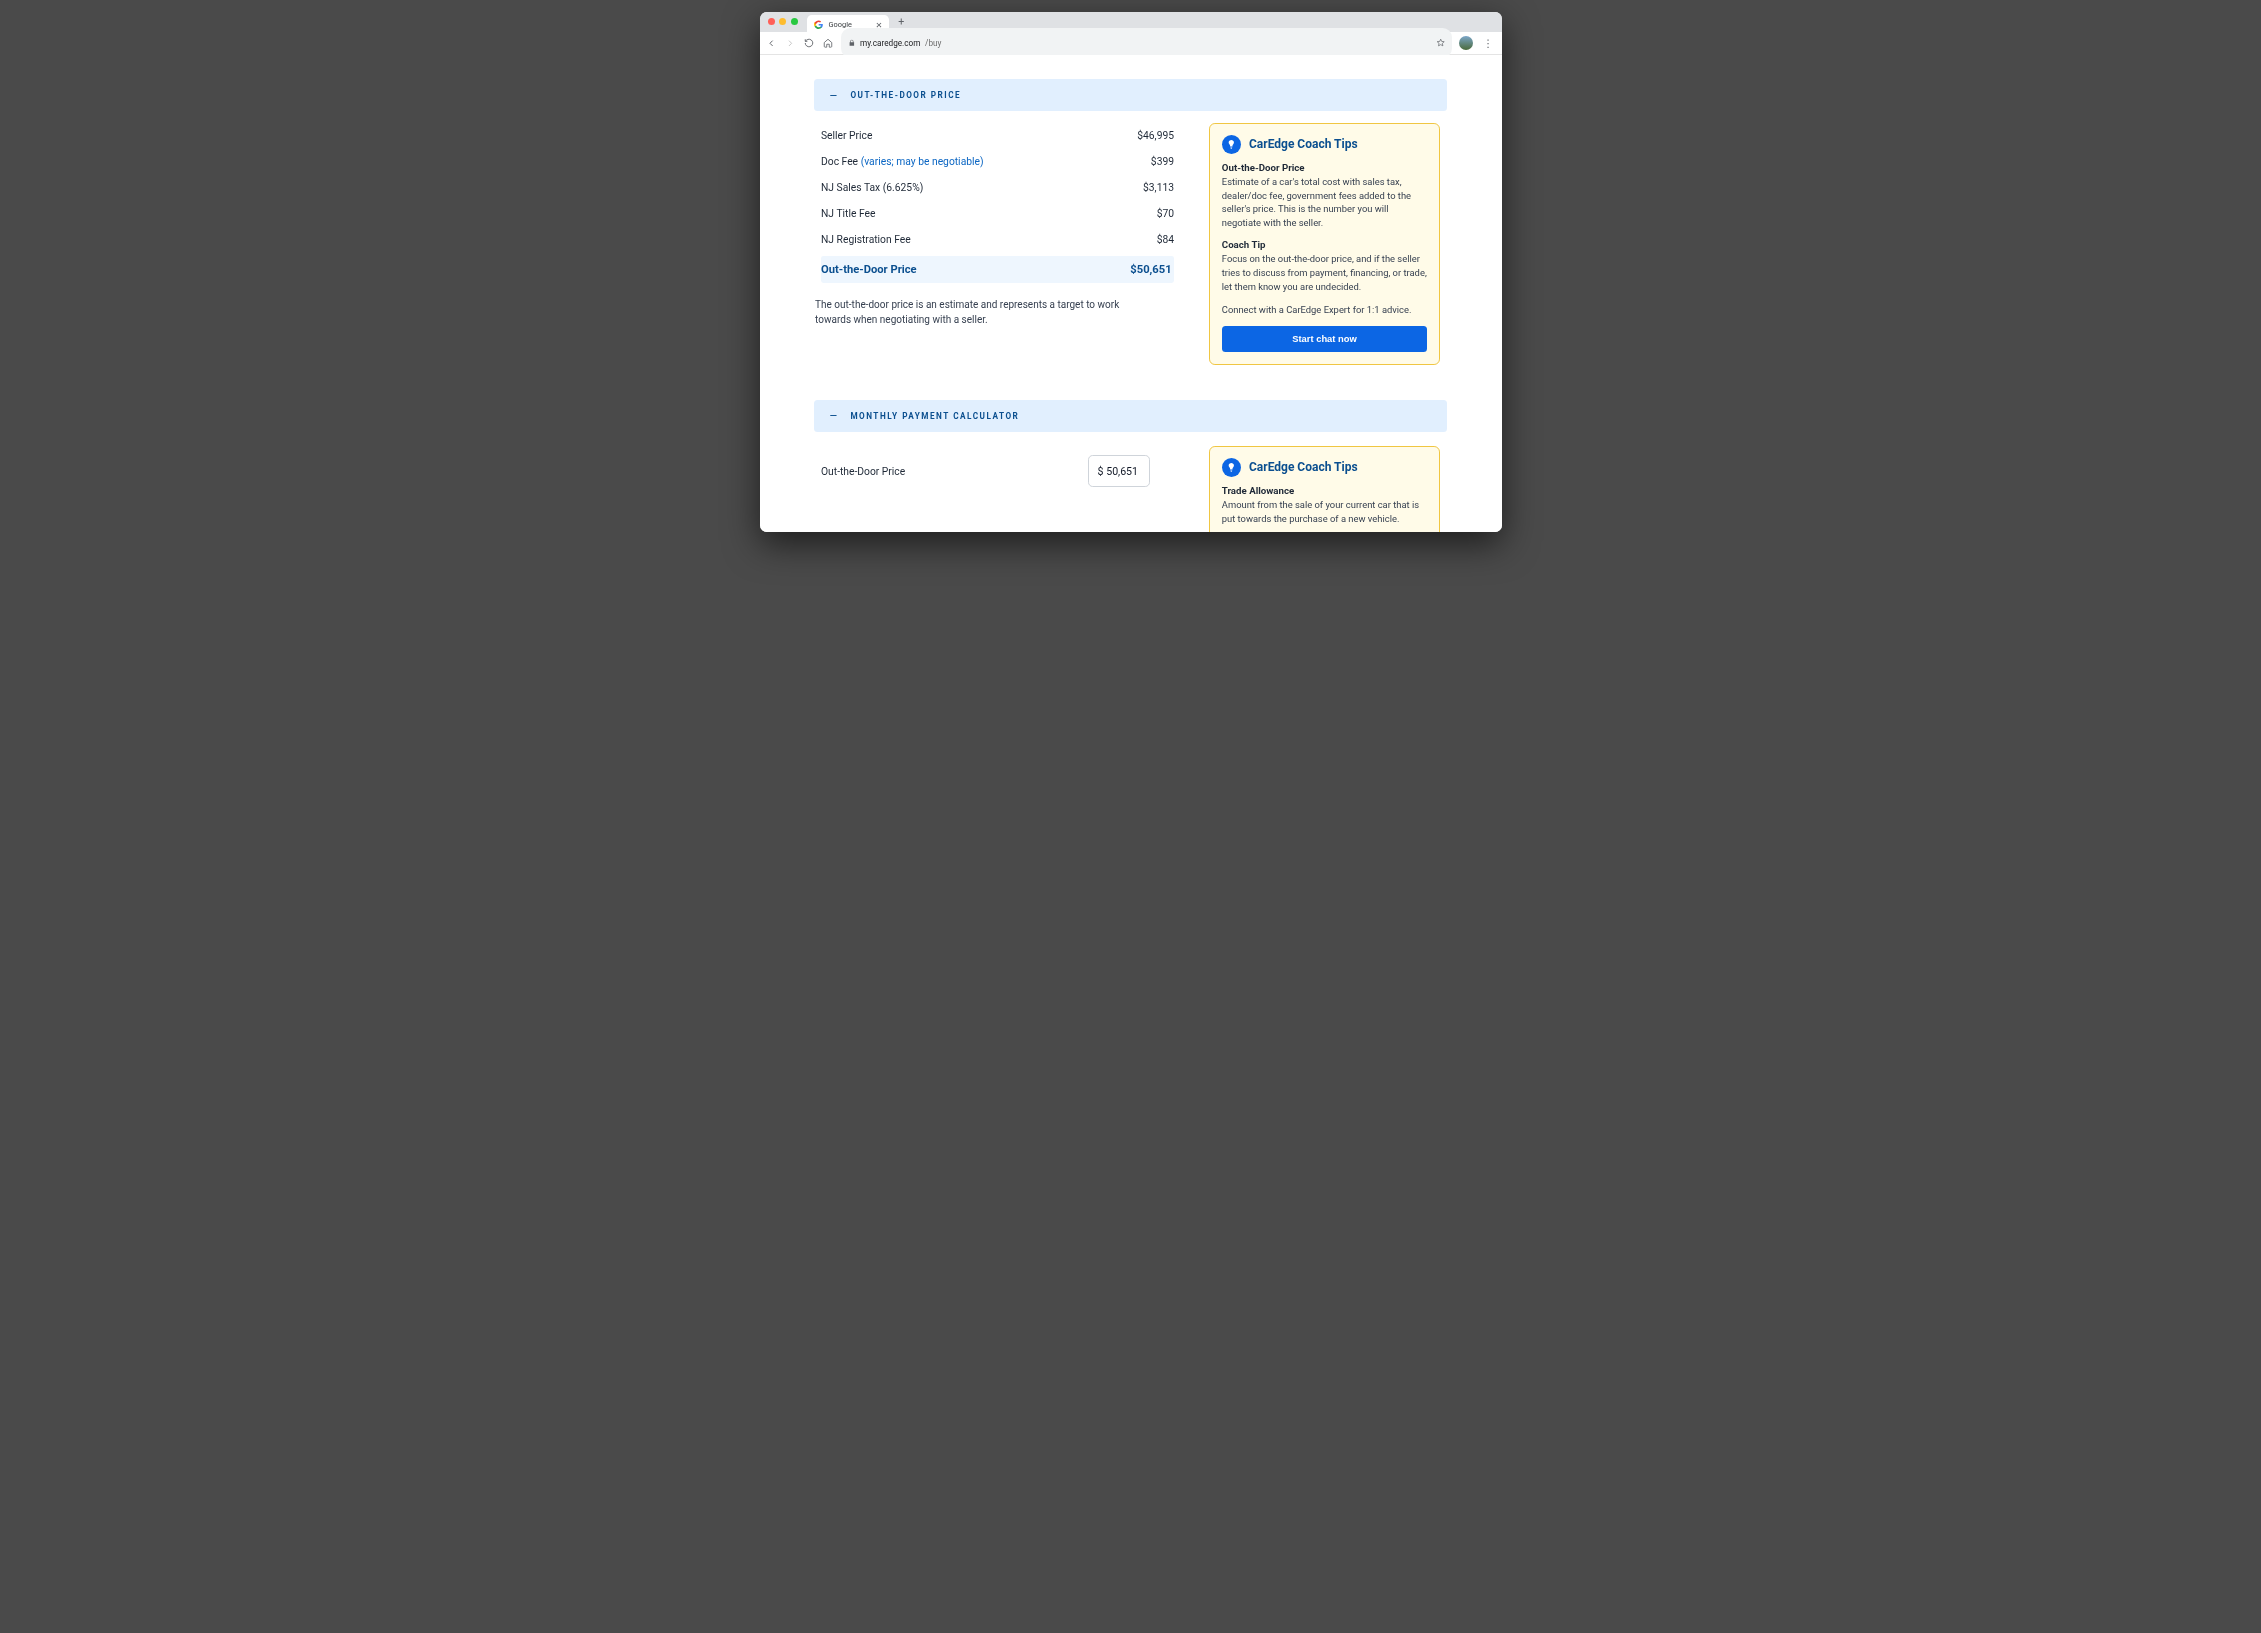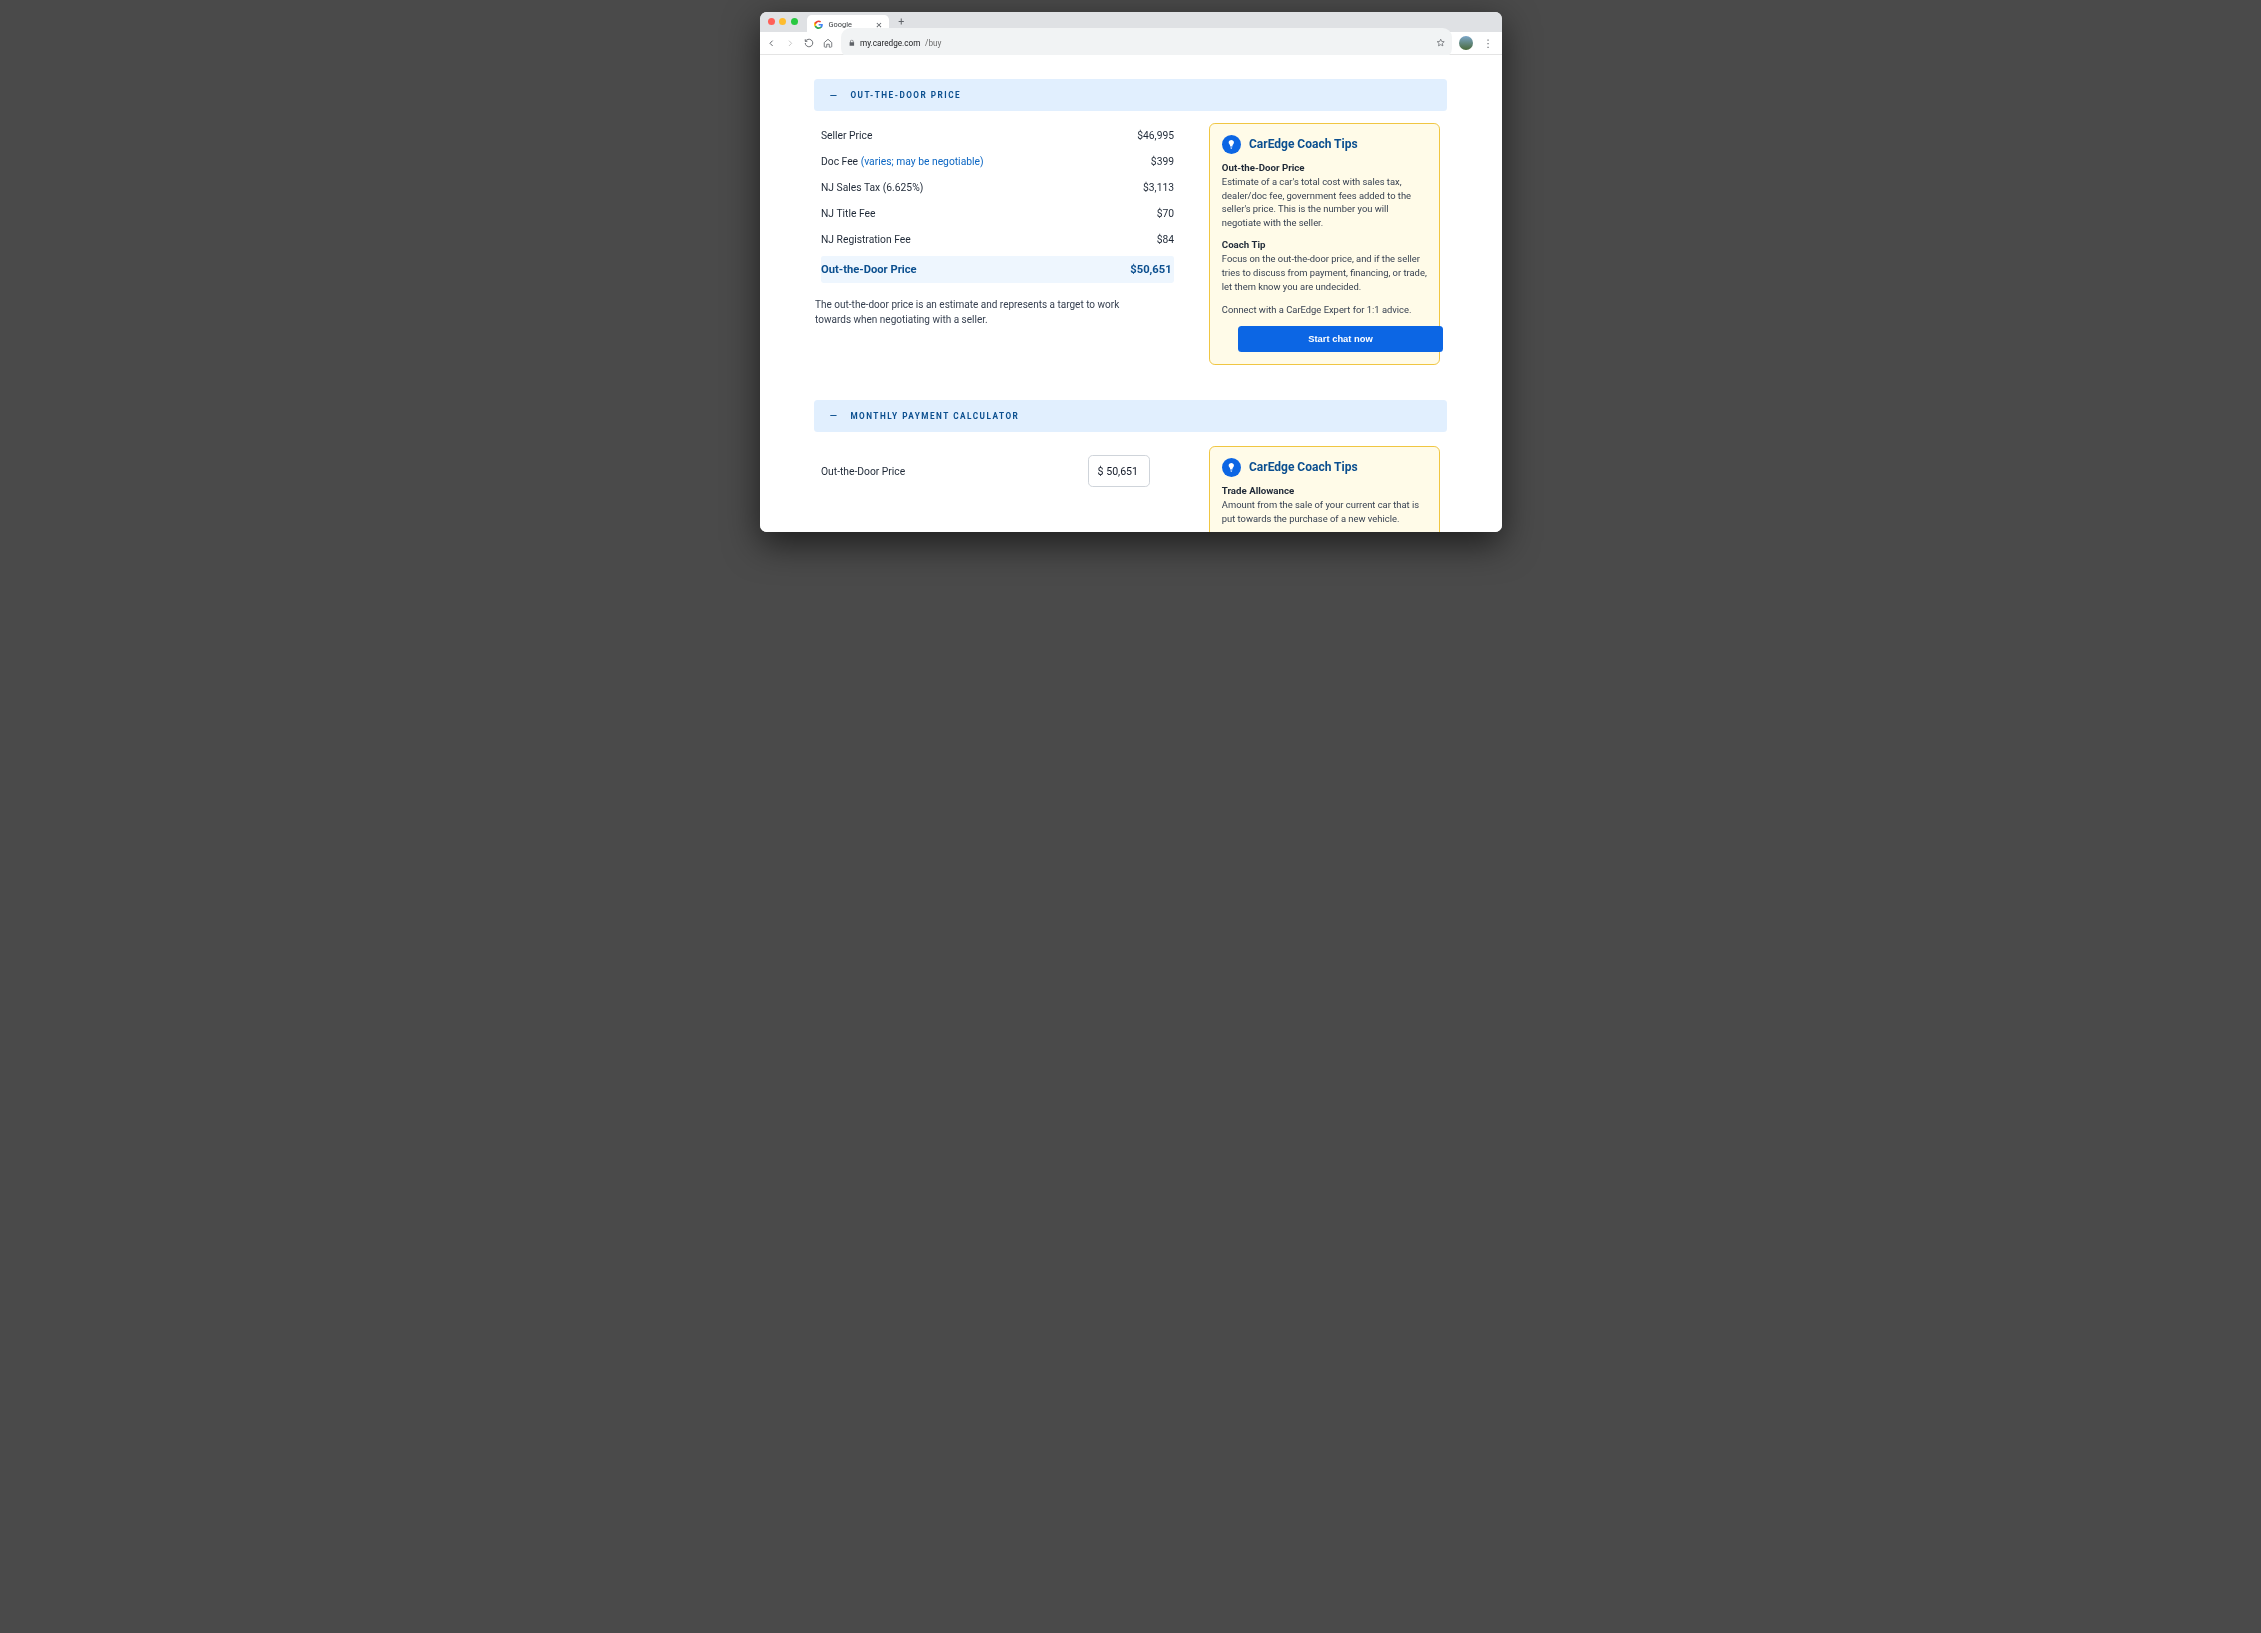--- a/index.html
+++ b/index.html
@@ -178,21 +178,20 @@
   .cta {
     background:#0c66e4;
     color:#fff;
     border:none;
     border-radius:3.5px;
     width:100%;
     padding:7.7px 0;
     font-size:9.4px;
     font-weight:600;
     cursor:pointer;
-    margin-left:16px;
   }
 
   .calc-row {
     display:flex;
     align-items:center;
     justify-content:space-between;
     padding: 9.4px 0;
     font-size:10.3px;
     color:#1f2937;
   }

